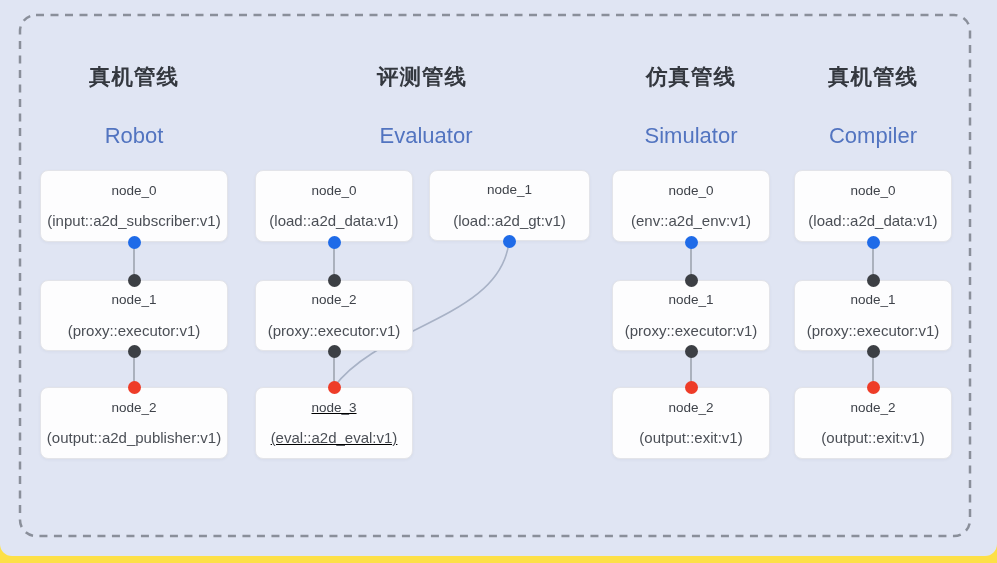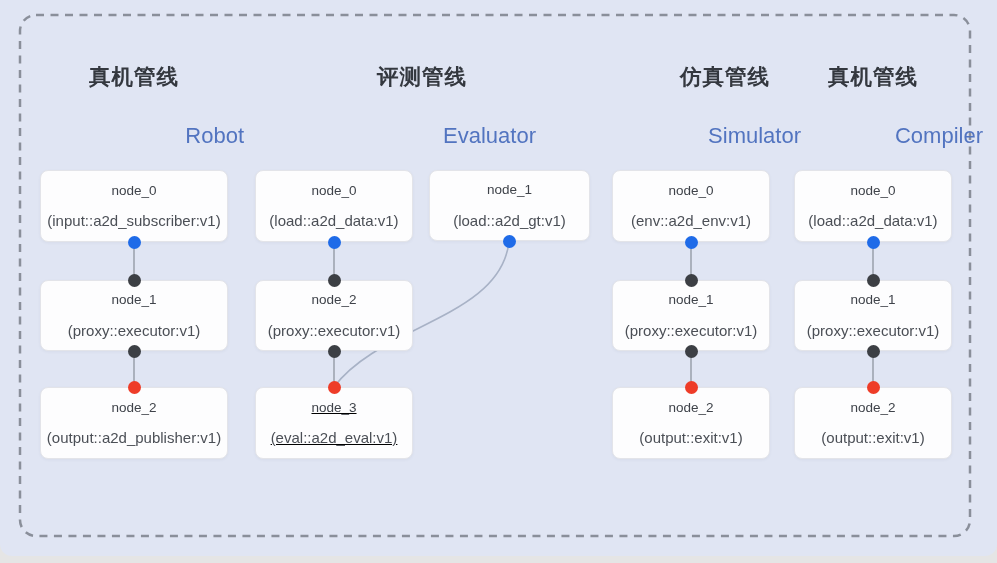--- a/index.html
+++ b/index.html
@@ -1,39 +1,39 @@
 <!DOCTYPE html>
 <html><head>
 <meta charset="utf-8">
 <style>
   html,body{margin:0;padding:0;background:#ffffff;}
   .stage{
     position:relative;
     width:997px;height:563px;
-    background:#e5e5e5;
+    background:#fde047;
     overflow:hidden;
     font-family:"Liberation Sans","DejaVu Sans",sans-serif;
   }
   .panel{
     position:absolute;left:0;top:0;
     width:997px;height:556px;
     background:#e0e5f3;
     border-radius:0 0 12px 12px;
   }
   .layer{position:absolute;left:0;top:0;width:997px;height:563px;}
   .edges{z-index:1;pointer-events:none;}
   .zh-title{
     position:absolute;z-index:3;width:220px;
     text-align:center;
     font-size:21.5px;font-weight:600;
     color:#34383f;letter-spacing:1px;
   }
   .en-title{
     position:absolute;z-index:3;width:220px;
-    text-align:right;
+    text-align:center;
     font-size:22px;font-weight:400;
     color:#5274c0;
   }
   .node{
     position:absolute;z-index:2;
     background:#fdfdfe;
     border:1px solid #e3e4e9;
     border-radius:8px;
     box-shadow:0 1px 3px rgba(70,80,110,0.06);
     display:flex;flex-direction:column;
@@ -75,21 +75,21 @@
 
     <line x1="691" y1="242" x2="691" y2="280" stroke="#8f959f" stroke-width="1.3"></line>
     <line x1="691" y1="351" x2="691" y2="387" stroke="#8f959f" stroke-width="1.3"></line>
 
     <line x1="873" y1="242" x2="873" y2="280" stroke="#8f959f" stroke-width="1.3"></line>
     <line x1="873" y1="351" x2="873" y2="387" stroke="#8f959f" stroke-width="1.3"></line>
   </svg>
 
   <div class="zh-title" style="left:24px;top:62px;">真机管线</div>
   <div class="zh-title" style="left:312px;top:62px;">评测管线</div>
-  <div class="zh-title" style="left:615px;top:62px;">仿真管线</div>
+  <div class="zh-title" style="left:581px;top:62px;">仿真管线</div>
   <div class="zh-title" style="left:763px;top:62px;">真机管线</div>
 
   <div class="en-title" style="left:24px;top:123px;">Robot</div>
   <div class="en-title" style="left:316px;top:123px;">Evaluator</div>
   <div class="en-title" style="left:581px;top:123px;">Simulator</div>
   <div class="en-title" style="left:763px;top:123px;">Compiler</div>
 
   <div class="node" style="left:40px;top:170px;width:188px;height:72px;">
     <div class="nt">node_0</div>
     <div class="ns">(input::a2d_subscriber:v1)</div>

